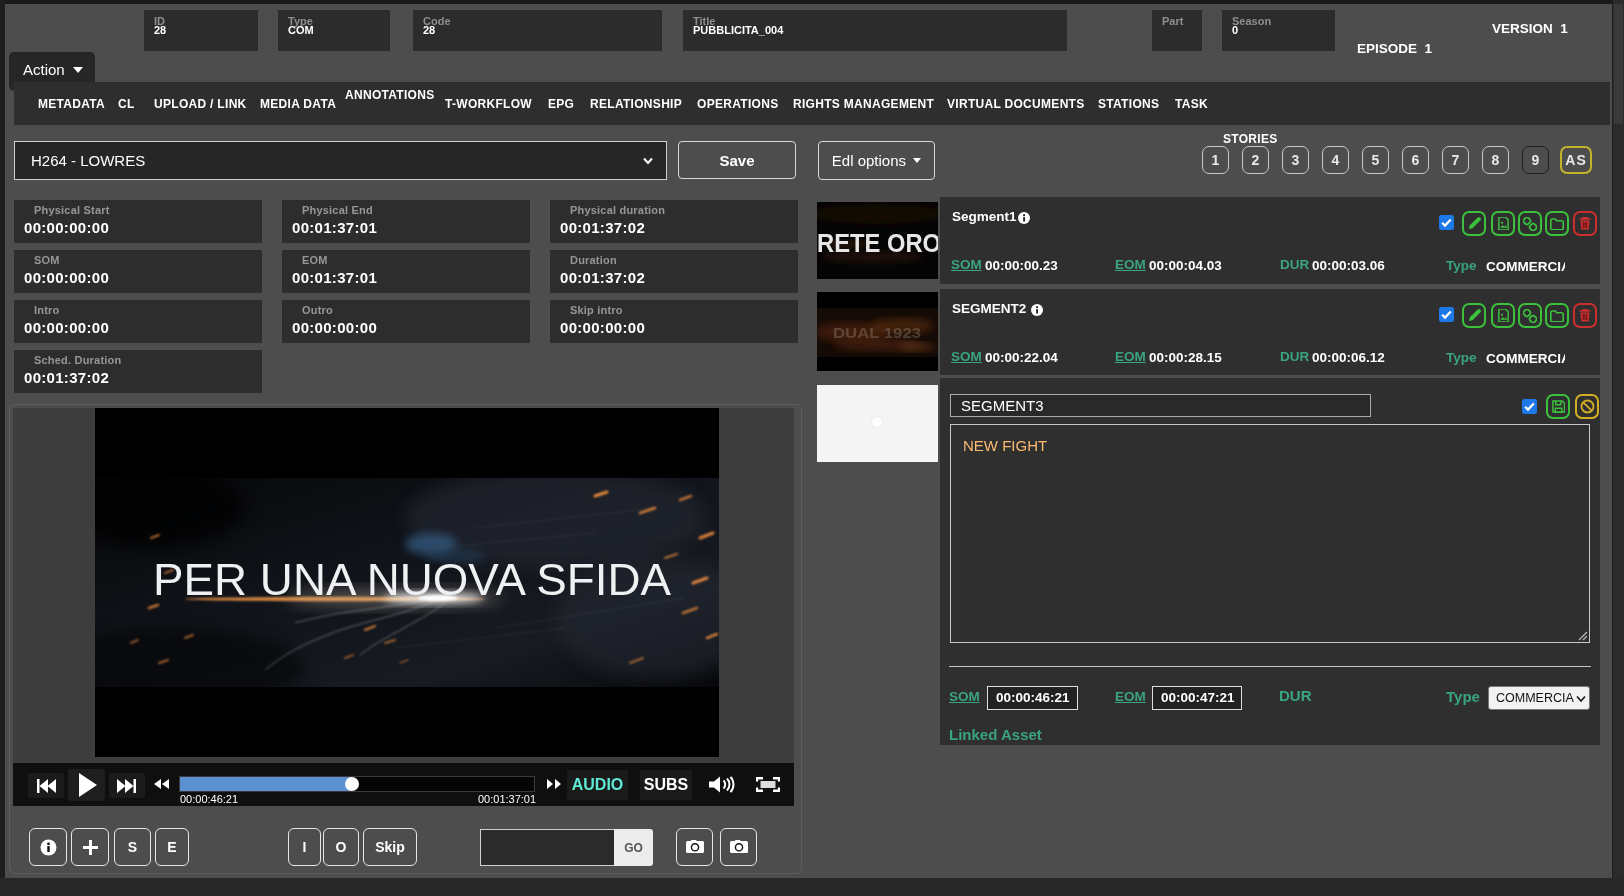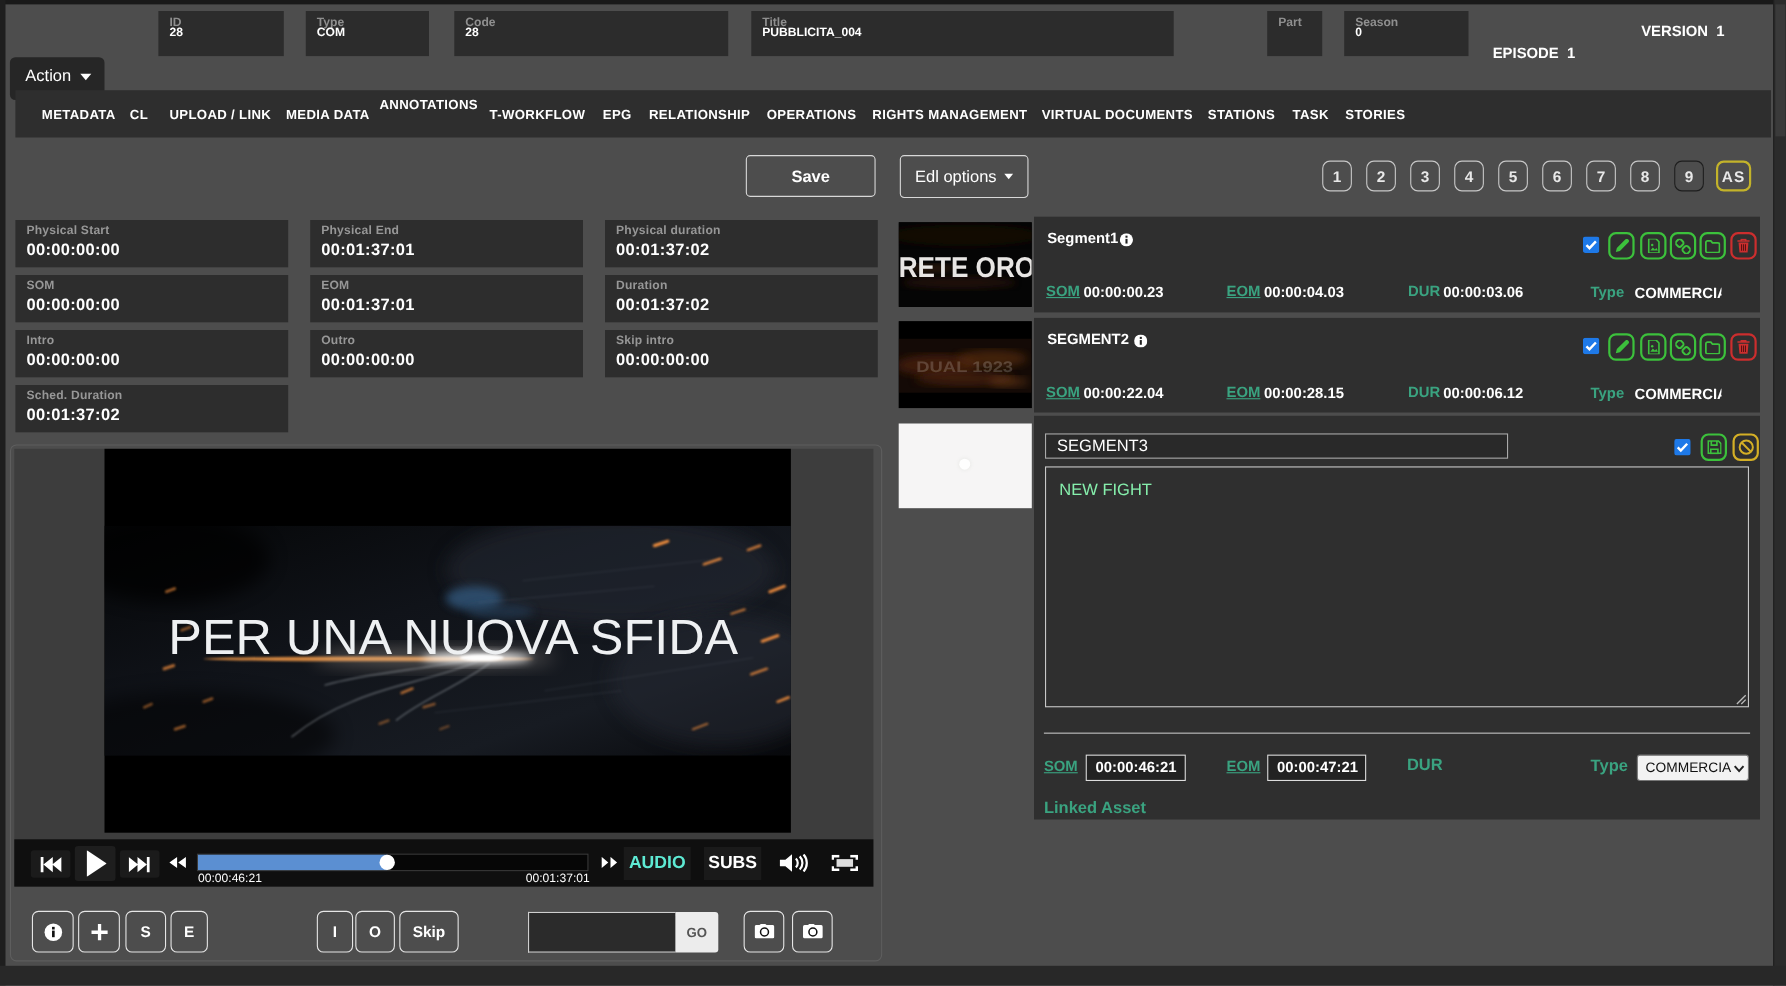--- a/index.html
+++ b/index.html
@@ -25,21 +25,21 @@
 
   
   .selbox { left:14px; top:141px; width:653px; height:39px; background:#262626; border:1px solid #d0d0d0; color:#fff; font-size:15px; line-height:37px; padding-left:16px; }
   .btn { border:1px solid #d8d8d8; border-radius:4px; color:#fff; font-weight:bold; font-size:15px;
          display:flex; align-items:center; justify-content:center; }
   .numbtn { width:27px; height:28px; border:1px solid #c8c8c8; border-radius:7px; color:#e8e8e8;
         font-weight:bold; font-size:14px; display:flex; align-items:center; justify-content:center; top:146px; }
 
   
   .mf { width:248px; height:43px; background:#2d2d2d; }
-  .mf .l { position:absolute; left:10px; top:4px; color:#979797; font-weight:bold; font-size:11px; letter-spacing:0.2px;}
+  .mf .l { position:absolute; left:20px; top:4px; color:#979797; font-weight:bold; font-size:11px; letter-spacing:0.2px;}
   .mf .v { position:absolute; left:10px; top:19px; color:#fff; font-weight:bold; font-size:15px; letter-spacing:0.3px;}
 
   
   .seg { background:#2f2f2f; }
   .green { color:#3aa380; font-weight:bold; }
   .wv { color:#fff; font-weight:bold; font-size:13.5px; }
   .ib { position:absolute; width:24px; height:25px; border:2px solid #3cc13c; border-radius:7px;
         display:flex; align-items:center; justify-content:center; background:transparent; }
   .wbtn { position:absolute; border:1px solid #e6e6e6; border-radius:6px; background:transparent;
         display:flex; align-items:center; justify-content:center; color:#fff; font-weight:bold; }
@@ -92,23 +92,28 @@
     <span class="abs tab" style="left:260px;">MEDIA DATA</span>
     <span class="abs tab" style="left:345px;top:88px;">ANNOTATIONS</span>
     <span class="abs tab" style="left:445px;">T-WORKFLOW</span>
     <span class="abs tab" style="left:548px;">EPG</span>
     <span class="abs tab" style="left:590px;">RELATIONSHIP</span>
     <span class="abs tab" style="left:697px;">OPERATIONS</span>
     <span class="abs tab" style="left:793px;">RIGHTS MANAGEMENT</span>
     <span class="abs tab" style="left:947px;">VIRTUAL DOCUMENTS</span>
     <span class="abs tab" style="left:1098px;">STATIONS</span>
     <span class="abs tab" style="left:1175px;">TASK</span>
-    <span class="abs tab" style="left:1223px;">STORIES</span>
-  </div>
-
+    <span class="abs tab" style="left:1223px;margin-top:35px;">STORIES</span>
+  </div>
+
+  <div class="abs selbox">H264 - LOWRES
+    <svg style="position:absolute;right:12px;top:13px;" width="12" height="12" viewBox="0 0 12 12">
+        <path d="M2 3.5 L6 8 L10 3.5" stroke="#fff" stroke-width="2" fill="none"></path>
+      </svg>
+  </div>
   <div class="abs btn" style="left:678px;top:141px;width:118px;height:38px;">Save</div>
   <div class="abs btn" style="left:818px;top:141px;width:117px;height:39px;font-weight:normal;">Edl options&nbsp;
     <span style="width:0;height:0;border-left:4px solid transparent;border-right:4px solid transparent;border-top:5px solid #fff;margin-left:3px;"></span>
   </div>
   <div class="abs numbtn" style="left:1202px;">1</div>
   <div class="abs numbtn" style="left:1242px;">2</div>
   <div class="abs numbtn" style="left:1282px;">3</div>
   <div class="abs numbtn" style="left:1322px;">4</div>
   <div class="abs numbtn" style="left:1362px;">5</div>
   <div class="abs numbtn" style="left:1402px;">6</div>
@@ -445,21 +450,21 @@
       <svg width="13" height="13" viewBox="0 0 14 14">
         <path d="M1 1 h10 l2.5 2.5 v9.5 h-12.5 z M4 1 v4 h5.5 v-4 M3.5 9 h7 v4.5 h-7 z" fill="none" stroke="#3cc13c" stroke-width="1.6"></path>
       </svg>
     </div>
   <div class="abs ib" style="left:1575px;top:394px;border-color:#d4af26;">
       <svg width="15" height="15" viewBox="0 0 15 15">
         <circle cx="7.5" cy="7.5" r="6" fill="none" stroke="#d4af26" stroke-width="1.8"></circle>
         <line x1="3.3" y1="3.3" x2="11.7" y2="11.7" stroke="#d4af26" stroke-width="1.8"></line>
       </svg>
     </div>
-  <div class="abs" style="left:950px;top:424px;width:640px;height:219px;border:1px solid #c8c8c8;color:#86efac;font-size:15px;">
+  <div class="abs" style="left:950px;top:424px;width:640px;height:219px;border:1px solid #c8c8c8;color:#fdba74;font-size:15px;">
     <span style="position:absolute;left:12px;top:12px;">NEW FIGHT</span>
     <svg style="position:absolute;right:1px;bottom:1px;" width="10" height="10" viewBox="0 0 10 10">
         <path d="M9 1 L1 9 M9 5 L5 9" stroke="#bbb" stroke-width="1.2"></path>
       </svg>
   </div>
   <div class="abs" style="left:949px;top:666px;width:642px;height:1px;background:#c4c4c4;"></div>
   <div class="abs green" style="left:949px;top:689px;font-size:13.5px;text-decoration:underline;">SOM</div>
   <div class="abs" style="left:987px;top:686px;width:91px;height:24px;background:#222;border:1px solid #ddd;color:#fff;font-weight:bold;font-size:13.5px;line-height:22px;padding-left:8px;">00:00:46:21</div>
   <div class="abs green" style="left:1115px;top:689px;font-size:13.5px;text-decoration:underline;">EOM</div>
   <div class="abs" style="left:1152px;top:686px;width:90px;height:24px;background:#222;border:1px solid #ddd;color:#fff;font-weight:bold;font-size:13.5px;line-height:22px;padding-left:8px;">00:00:47:21</div>

